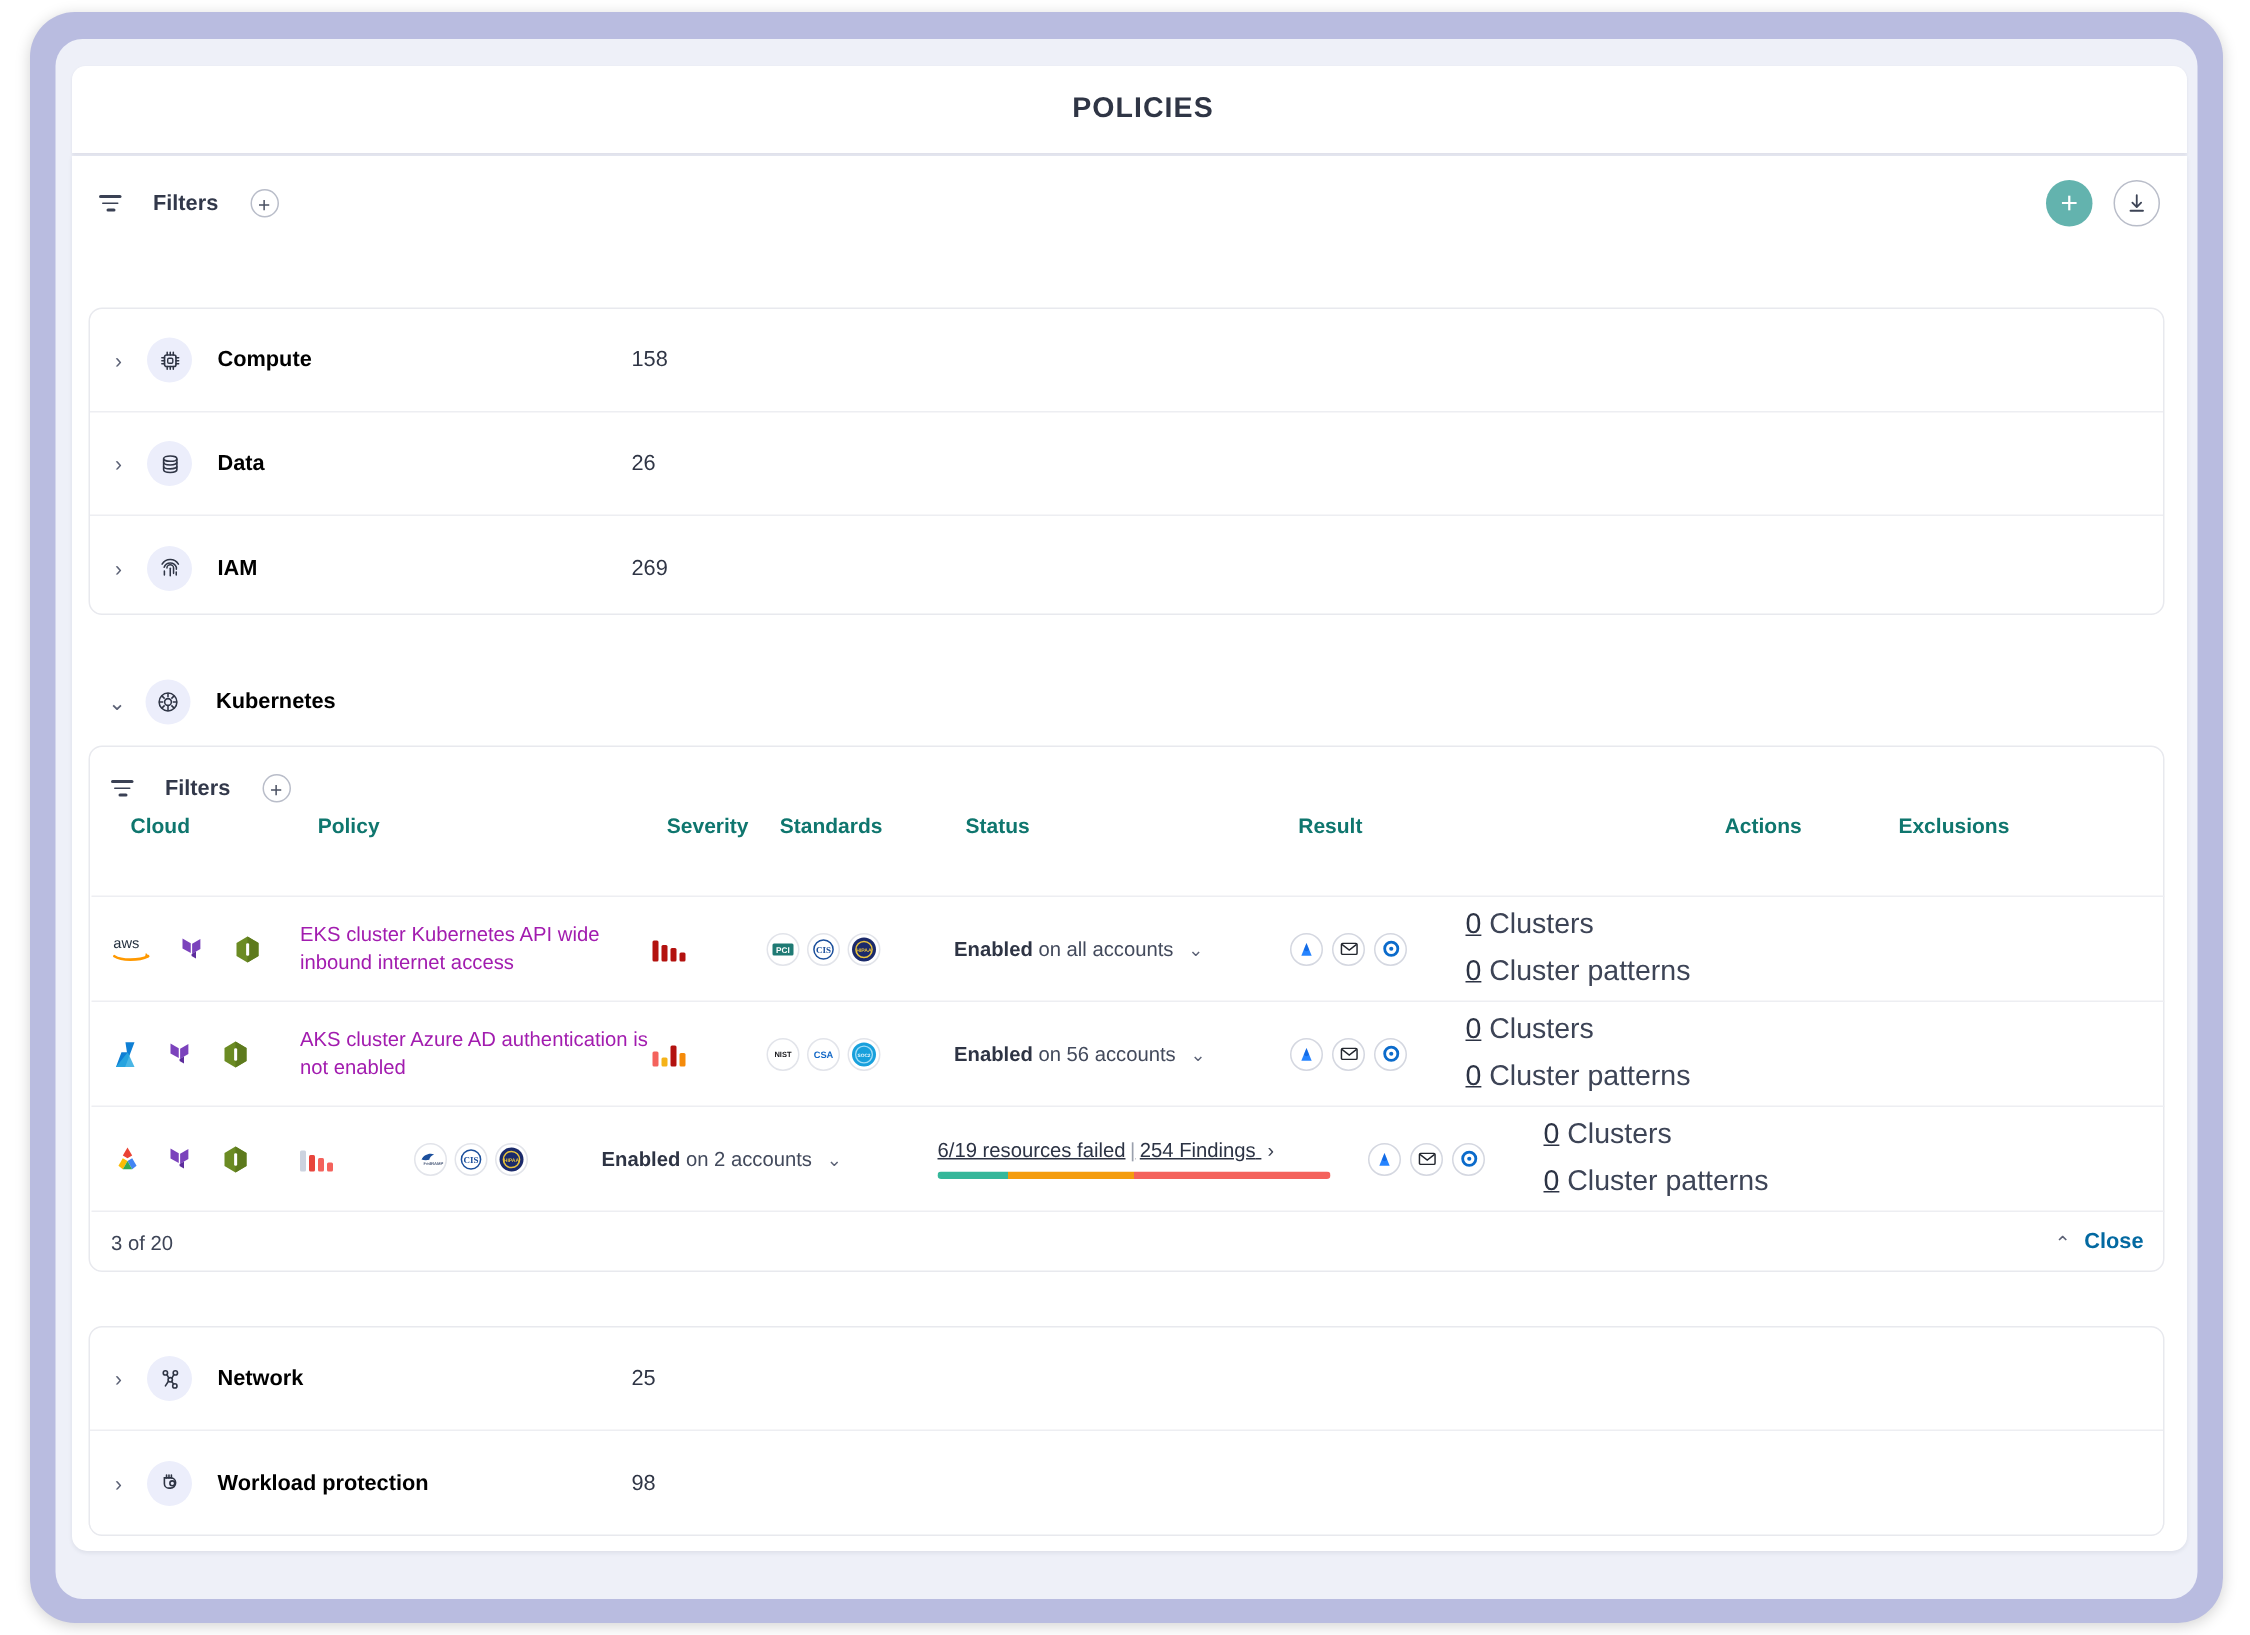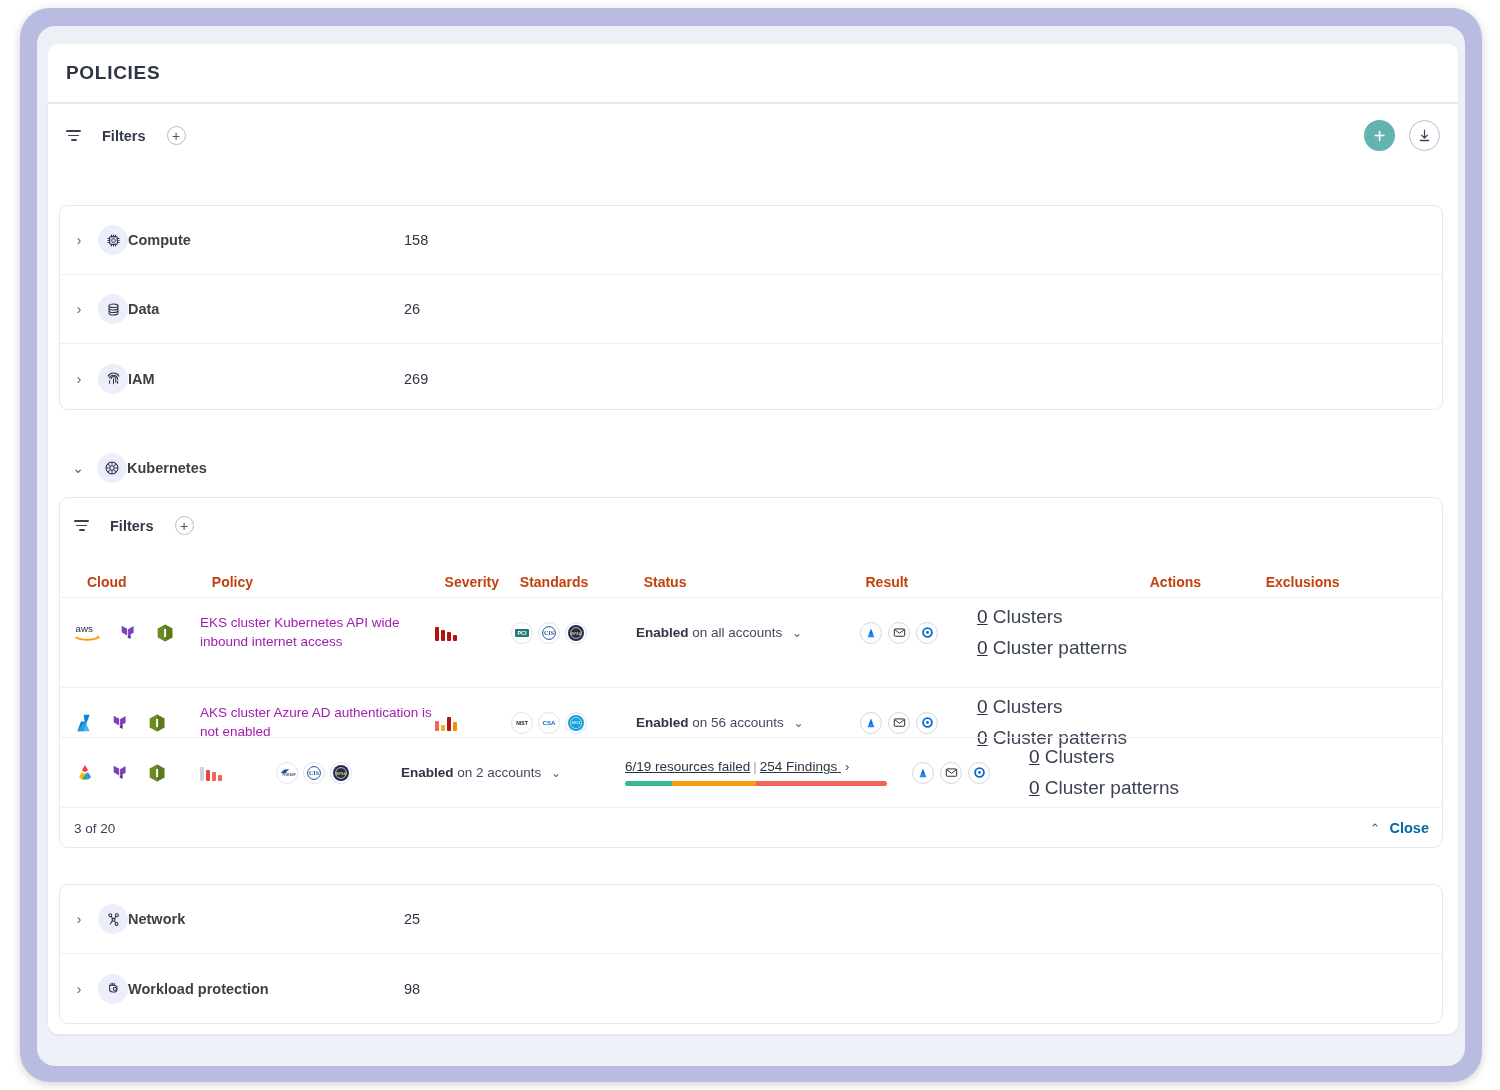--- a/index.html
+++ b/index.html
@@ -33,21 +33,21 @@
   }
 
   
   .hdr-card {
     position: absolute;
     left: 48px; top: 44px;
     width: 1410px; height: 58px;
     background: #ffffff;
     border-radius: 9px 9px 0 0;
     box-shadow: 0 1px 2px rgba(30,35,60,.07);
-    display: flex; align-items: center;
+    display: flex; align-items: center; justify-content: center;
   }
   .page-title {
     margin-left: 18px;
     font-size: 19px;
     font-weight: bold;
     letter-spacing: .7px;
     color: #2f3545;
   }
 
   
@@ -111,47 +111,47 @@
   #grp-bottom { top: 884px; height: 140px; }
 
   .cat-row { height: 69px; display: flex; align-items: center; border-bottom: 1px solid #edeef2; cursor: pointer;}
   .cat-row:last-child { border-bottom: none; }
   .cat-chev { width: 38px; text-align: center; color: #5b6175; font-size: 14px; }
   .cat-ico {
     width: 30px; height: 30px; border-radius: 50%;
     background: #eceefb; display:flex; align-items:center; justify-content:center;
     flex: 0 0 auto;
   }
-  .cat-name { font-size: 14.5px; font-weight: bold; color: #404040; width: 276px;}
+  .cat-name { margin-left: 17px; font-size: 14.5px; font-weight: bold; color: #000000; width: 276px;}
   .cat-count { font-size: 14.5px; color: #2f3545; }
 
   
   .k8s-row {
     position: absolute; left: 59px; top: 445px; width: 700px; height: 46px;
     display:flex; align-items:center; cursor: pointer;
   }
 
   
   .inner-panel {
     position: absolute; left: 59px; top: 497px;
     width: 1384px; height: 351px;
     border: 1px solid #e8e9ee; border-radius: 9px; background:#fff;
   }
   .pol-head {
-    position:absolute; left: 14px; top: 76px; width: 1360px;
-    font-size: 14px; font-weight: bold; color: #c2410c;
+    position:absolute; left: 14px; top: 44px; width: 1360px;
+    font-size: 14px; font-weight: bold; color: #0f766e;
     display:flex;
   }
   .pol-row {
     position: absolute; left: 1px; width: 1382px; height: 70px;
     border-top: 1px solid #edeef2; display: flex; align-items: center;
     font-size: 13.5px; color: #343a4c;
   }
   #pr0 { top: 99px; }
-  #pr1 { top: 169px; margin-top: 20px; }
+  #pr1 { top: 169px; }
   #pr2 { top: 239px; }
 
   .col-cloud   { width: 139px; padding-left: 13px; display:flex; align-items:center; gap: 14px; }
   .col-policy  { width: 235px; line-height: 1.35; color:#a21caf; }
   .col-sev     { width: 76px; }
   .col-std     { width: 125px; display:flex; align-items:center; gap: 5px; }
   .col-status  { width: 224px; }
   .col-result  { width: 287px; }
   .col-actions { width: 117px; display:flex; align-items:center; gap: 6px;}
   .col-excl    { width: 170px; }

